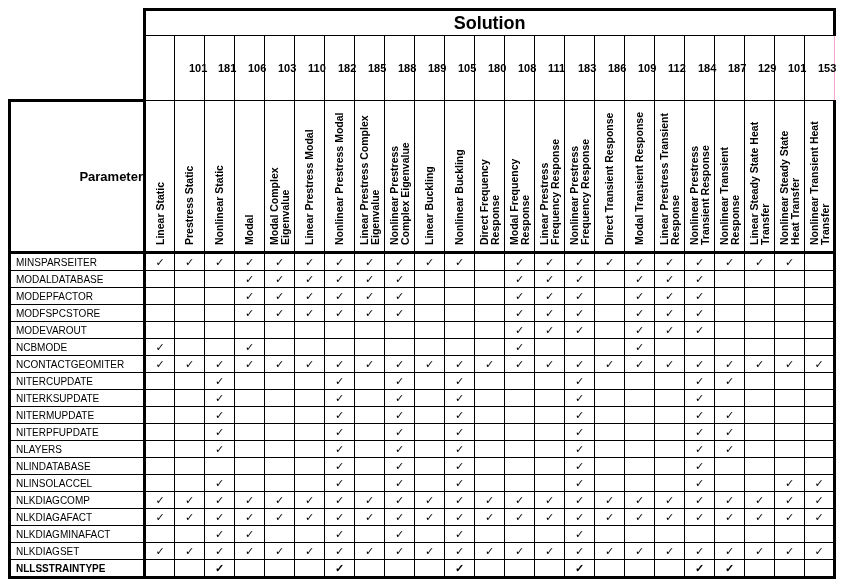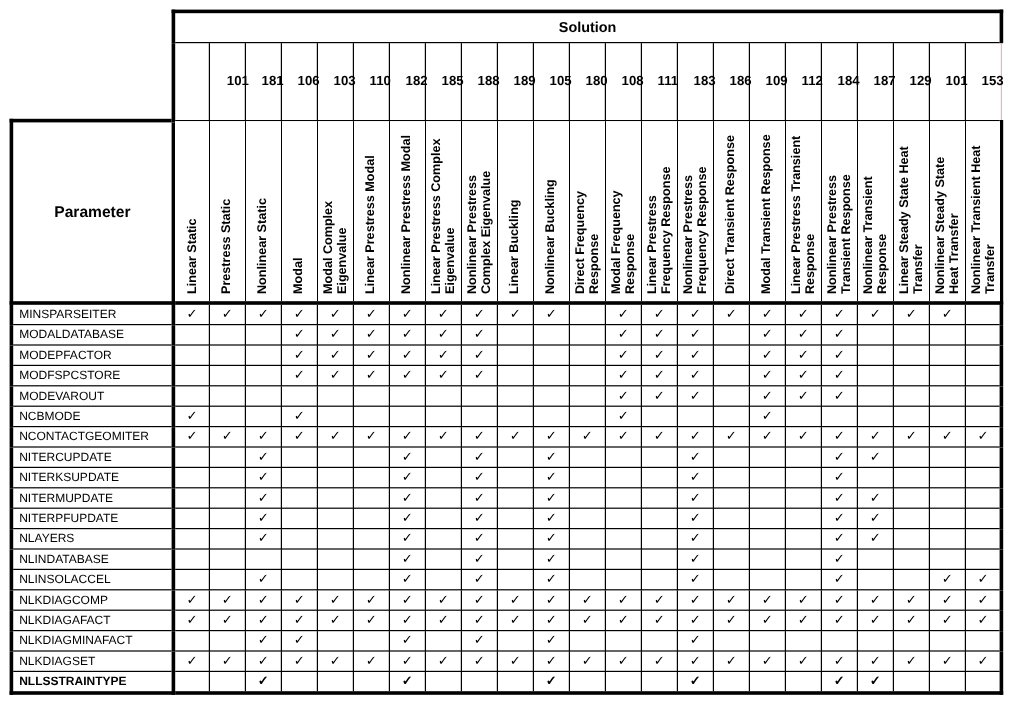--- a/index.html
+++ b/index.html
@@ -37,21 +37,21 @@
   
   td.blank { border: none; background: #fff; }
 
   
   th.sol {
     border-top: 3px solid #000;
     border-left: 3px solid #000;
     border-right: 3px solid #000;
     border-bottom: 1px solid #000;
     height: 24px;
-    font-size: 12px;
+    font-size: 18px;
     font-weight: bold;
     text-align: center;
     vertical-align: middle;
   }
 
   
   tr.codes-row th {
     height: 64px;
     font-size: 11px;
     font-weight: bold;
@@ -61,21 +61,21 @@
   }
   tr.codes-row th.first { border-left: 3px solid #000; }
   tr.codes-row th.last  { border-right: 1px solid #f9a8d4; }
 
   
   th.param-h {
     border: 3px solid #000;
     border-bottom: 3px solid #000;
     font-size: 13px;
     font-weight: bold;
-    text-align: center;
+    text-align: right;
     vertical-align: middle;
   }
 
   
   tr.labels-row th.rotc {
     position: relative;
     height: 150px;
     border-bottom: 3px solid #000;
     overflow: hidden;
   }

